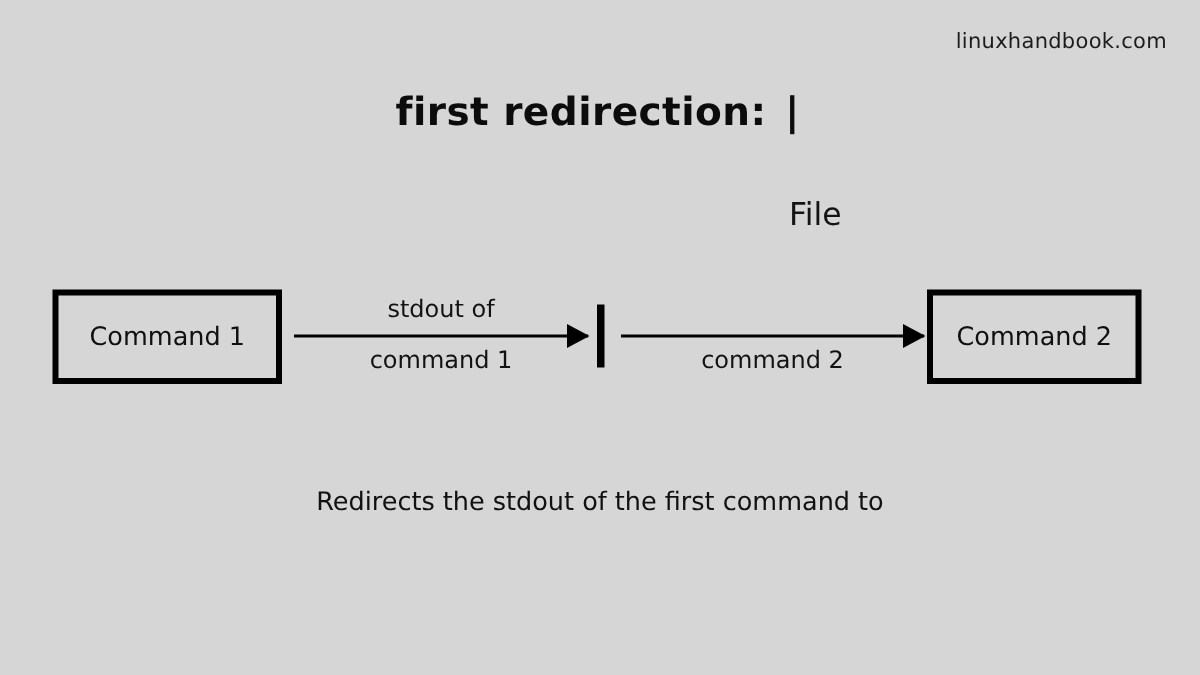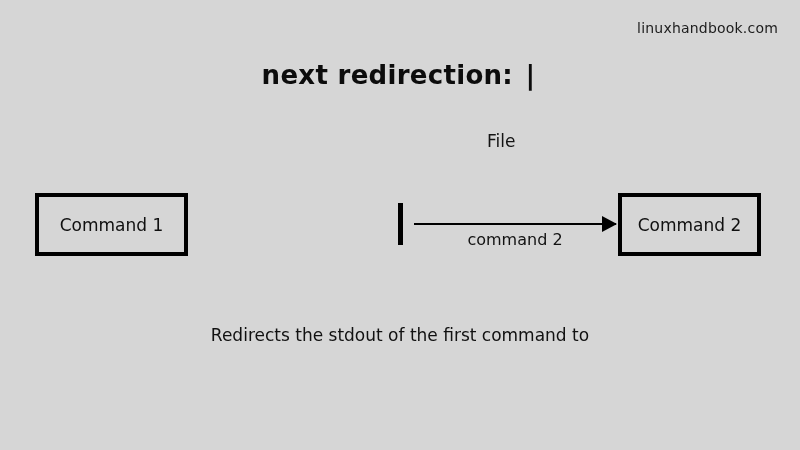--- a/index.html
+++ b/index.html
@@ -47,23 +47,23 @@
     letter-spacing: 0.3px;
     white-space: nowrap;
   }
   .title .pipe-glyph {
     font-family: "DejaVu Sans Mono", monospace;
     font-weight: bold;
   }
 
   .file-label {
     position: absolute;
-    left: 487px;
+    left: 526px;
     top: 131px;
-    font-size: 17px;
+    font-size: 21px;
     color: #141414;
     white-space: nowrap;
   }
 
   .cmd-box {
     position: absolute;
     box-sizing: border-box;
     border: 4px solid #000000;
     background: #d6d6d6;
     display: flex;
@@ -152,29 +152,35 @@
   .caption-line { display: block; white-space: nowrap; }
 </style>
 </head>
 <body>
 
 <div id="canvas">
 
   <div class="watermark">linuxhandbook.com</div>
 
   <div class="title">
-    <span>next redirection: </span><span class="pipe-glyph">|</span>
+    <span>first redirection: </span><span class="pipe-glyph">|</span>
   </div>
 
   <div class="file-label">File</div>
 
   <div class="cmd-box" id="cmd-box-1">
     <span>Command 1</span>
   </div>
 
+  <div class="arrow-group" id="arrow-group-1">
+    <span class="arrow-label above">stdout of</span>
+    <span class="arrow-line"></span>
+    <span class="arrow-head"></span>
+    <span class="arrow-label below">command 1</span>
+  </div>
 
   <div class="pipe-symbol"></div>
 
   <div class="arrow-group" id="arrow-group-2">
     <span class="arrow-line"></span>
     <span class="arrow-head"></span>
     <span class="arrow-label below">command 2</span>
   </div>
 
   <div class="cmd-box" id="cmd-box-2">

